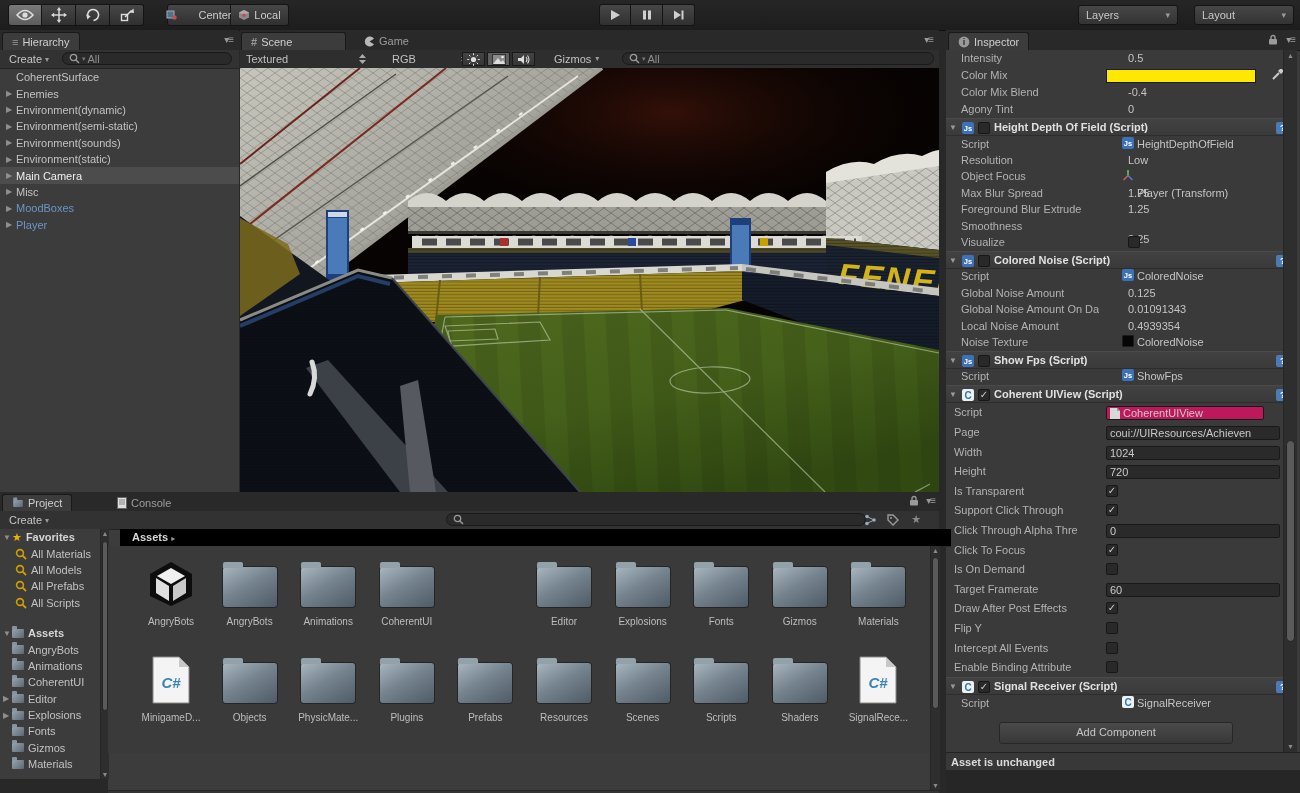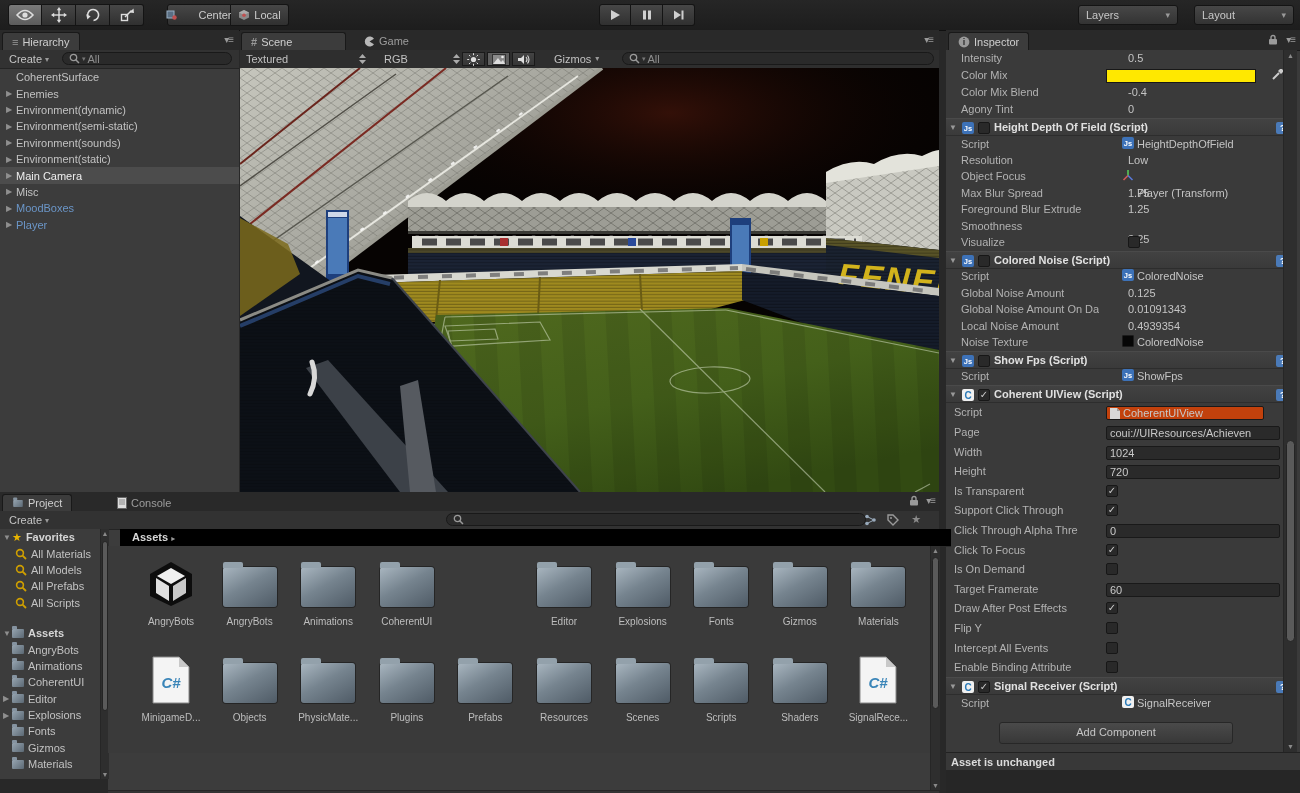--- a/index.html
+++ b/index.html
@@ -289,21 +289,21 @@
       <div class="panelmenu" style="right:6px;">▾≡</div>
     </div>
     <div class="toolrow" id="scene-toolbar" style="background:#2e2e2e;">
       <div class="sctrl" style="left:6px;width:120px;">
         <span>Textured</span>
         <span class="ic" style="margin-left:auto;"><svg width="7" height="10">
               <polygon points="3.5,0 7,4 0,4" fill="#aaa"></polygon>
               <polygon points="0,6 7,6 3.5,10" fill="#aaa"></polygon>
             </svg></span>
       </div>
-      <div class="sctrl" style="left:144px;width:76px;">
+      <div class="sctrl" style="left:152px;width:76px;">
         <span>RGB</span>
         <span class="ic" style="margin-left:auto;"><svg width="7" height="10">
               <polygon points="3.5,0 7,4 0,4" fill="#aaa"></polygon>
               <polygon points="0,6 7,6 3.5,10" fill="#aaa"></polygon>
             </svg></span>
       </div>
       <div class="toggle" style="left:222px;">
           <span class="ic"><svg width="13" height="13" viewBox="0 0 13 13">
               <circle cx="6.5" cy="6.5" r="2.6" fill="#ddd"></circle>
               <g stroke="#ddd" stroke-width="1">
@@ -634,21 +634,21 @@
               </svg></span>
             <span class="chk" style="left: 32px; top: 3px;">✓</span>
             <span class="title">Coherent UIView (Script)</span>
             <span class="ic" style="position: absolute; left: 330px; top: 3px;"><svg width="13" height="12">
                 <rect width="13" height="12" rx="2" fill="#4a7ab8"></rect>
                 <text x="6.5" y="9" font-size="8.5" font-weight="bold" text-anchor="middle" fill="#fff">?</text>
               </svg></span>
           </div>
           <div class="irow" style="height: 19.6px;">
             <span class="lbl" style="left: 8px; top: 3.3px; max-width: 150px;">Script</span>
-            <span class="ifield" style="left: 160px; top: 3.3px; width: 158px; background: #c2410c;"><span class="ic" style="margin-right: 3px;"><svg width="10" height="12">
+            <span class="ifield" style="left: 160px; top: 3.3px; width: 158px; background: #be185d;"><span class="ic" style="margin-right: 3px;"><svg width="10" height="12">
                   <path d="M0,0 h7 l3,3 v9 h-10 Z" fill="#d8d8d8"></path>
                   <path d="M7,0 l3,3 h-3 Z" fill="#a0a0a0"></path>
                 </svg></span><span>CoherentUIView</span></span>
           </div>
           <div class="irow" style="height: 19.6px;">
             <span class="lbl" style="left: 8px; top: 3.3px; max-width: 150px;">Page</span>
             <span class="ifield" style="left: 160px; top: 3.3px; width: 174px;">coui://UIResources/Achieven</span>
           </div>
           <div class="irow" style="height: 19.6px;">
             <span class="lbl" style="left: 8px; top: 3.3px; max-width: 150px;">Width</span>

